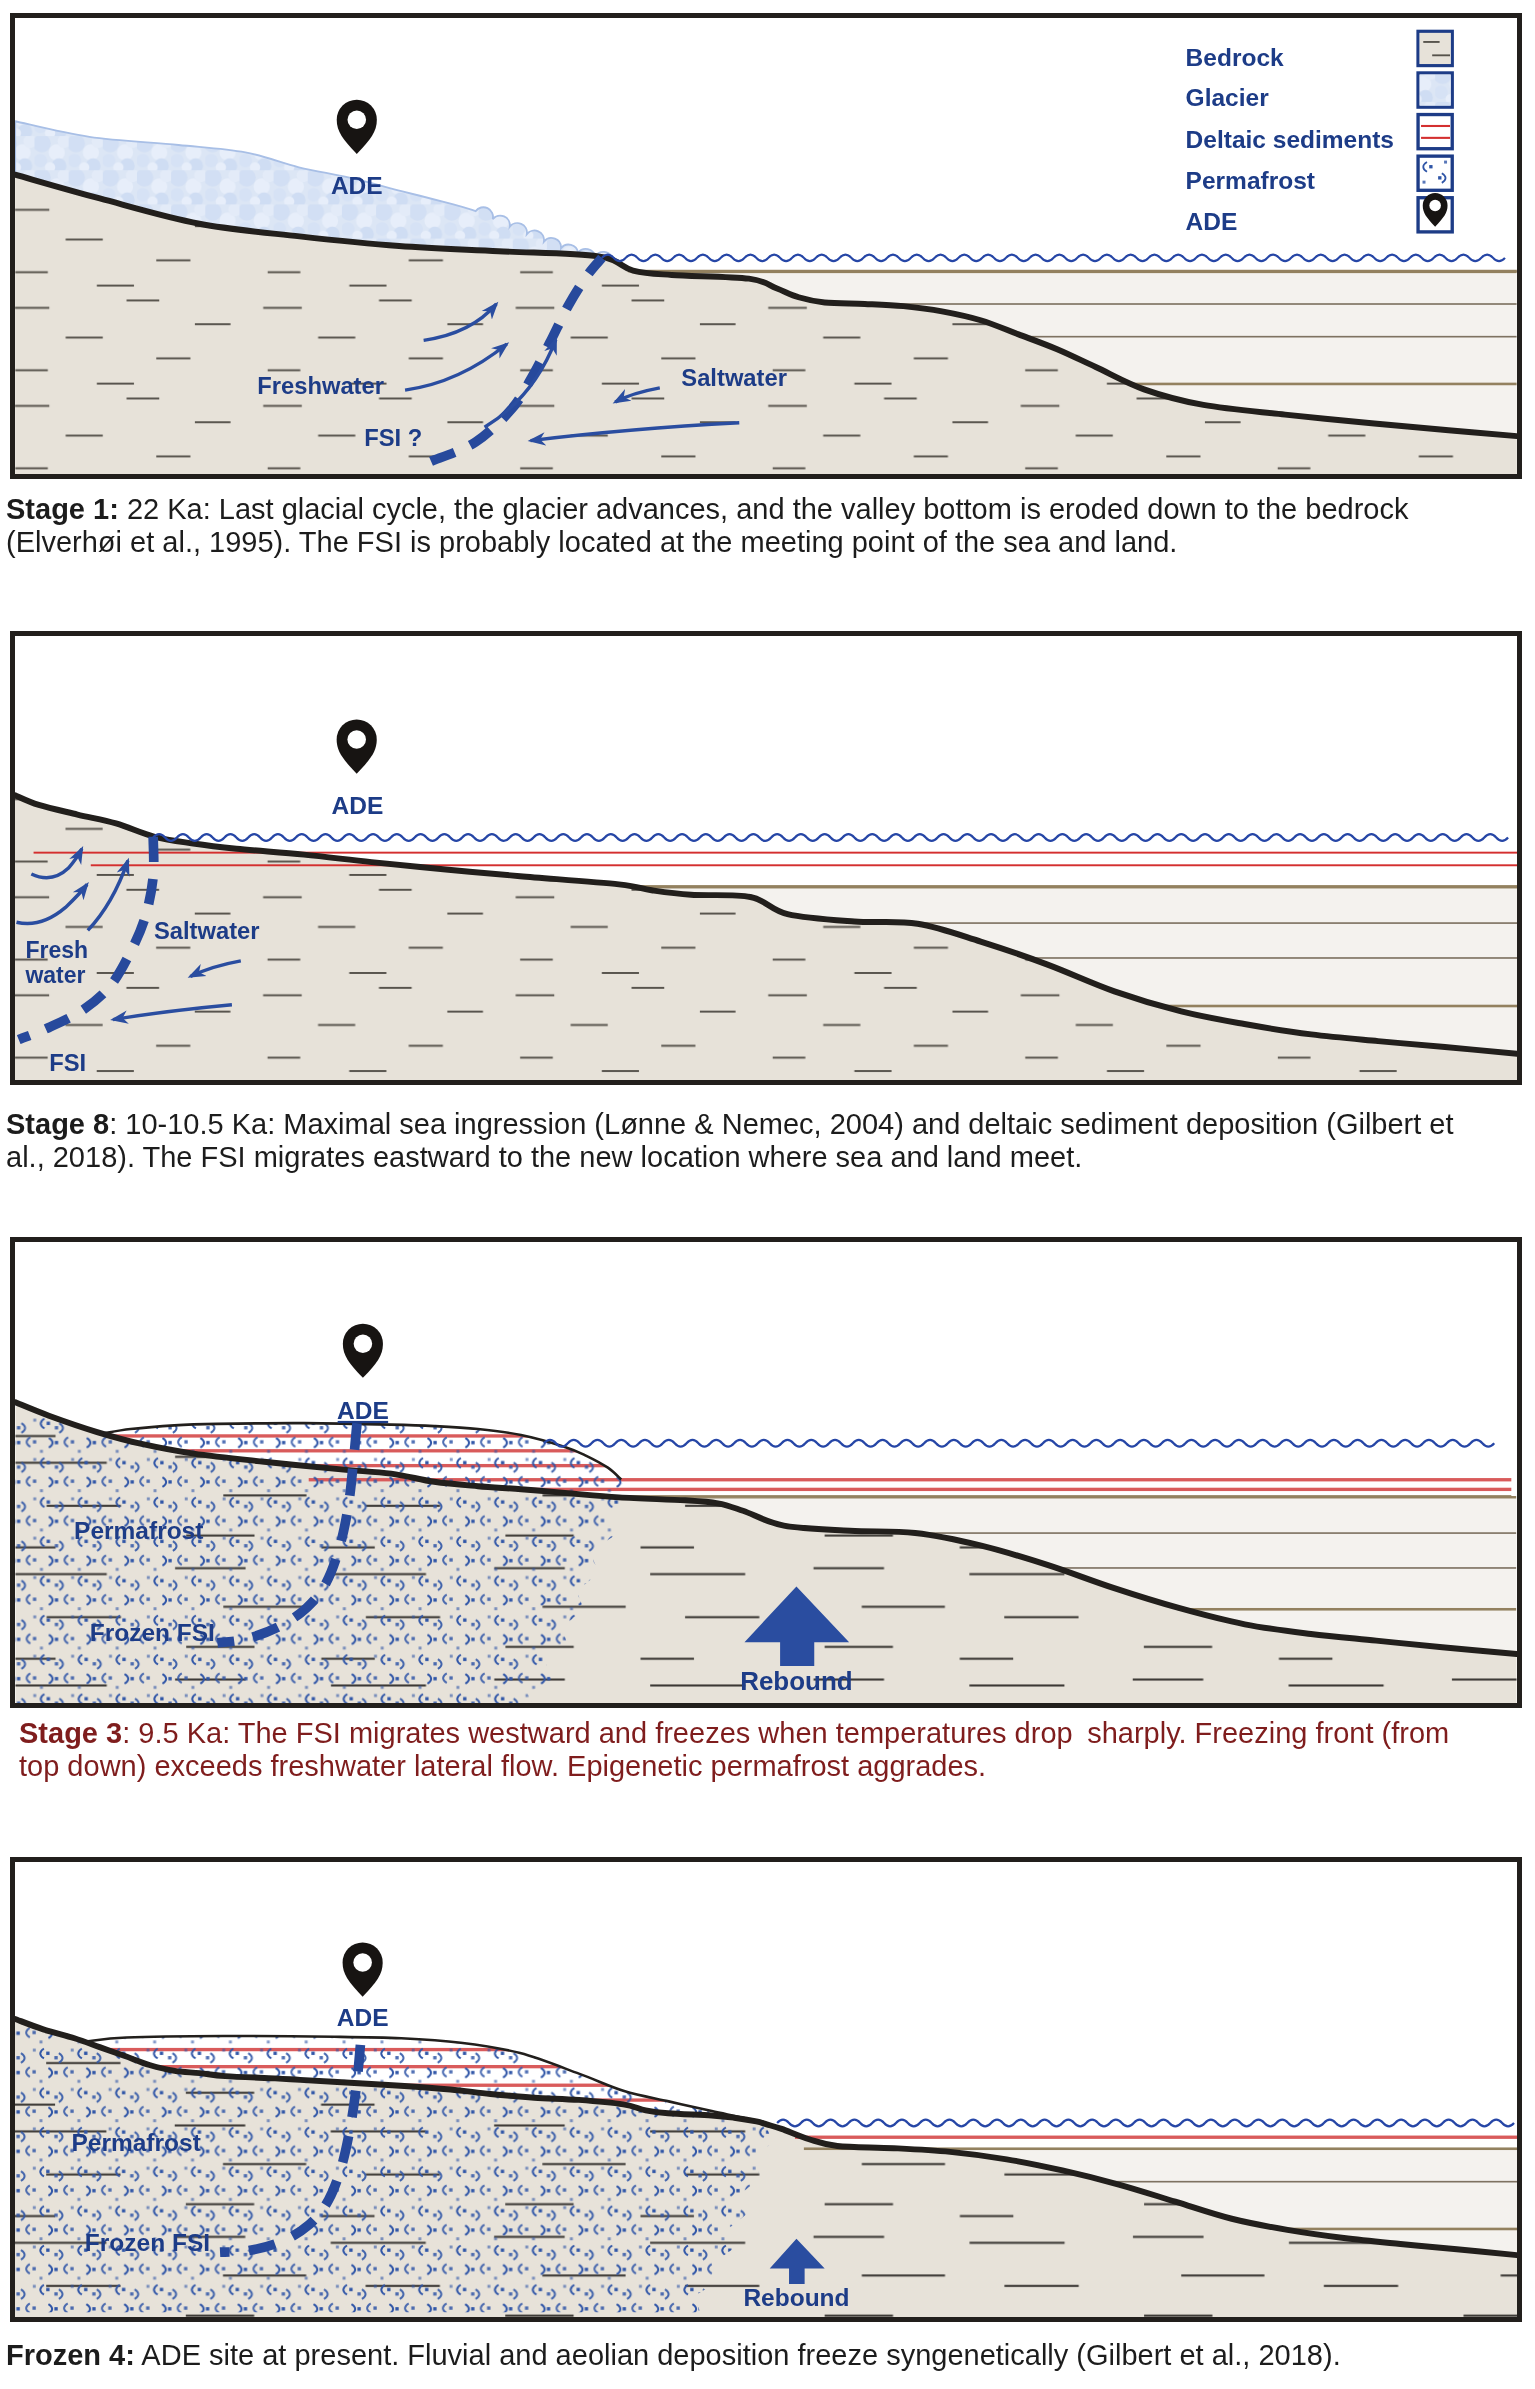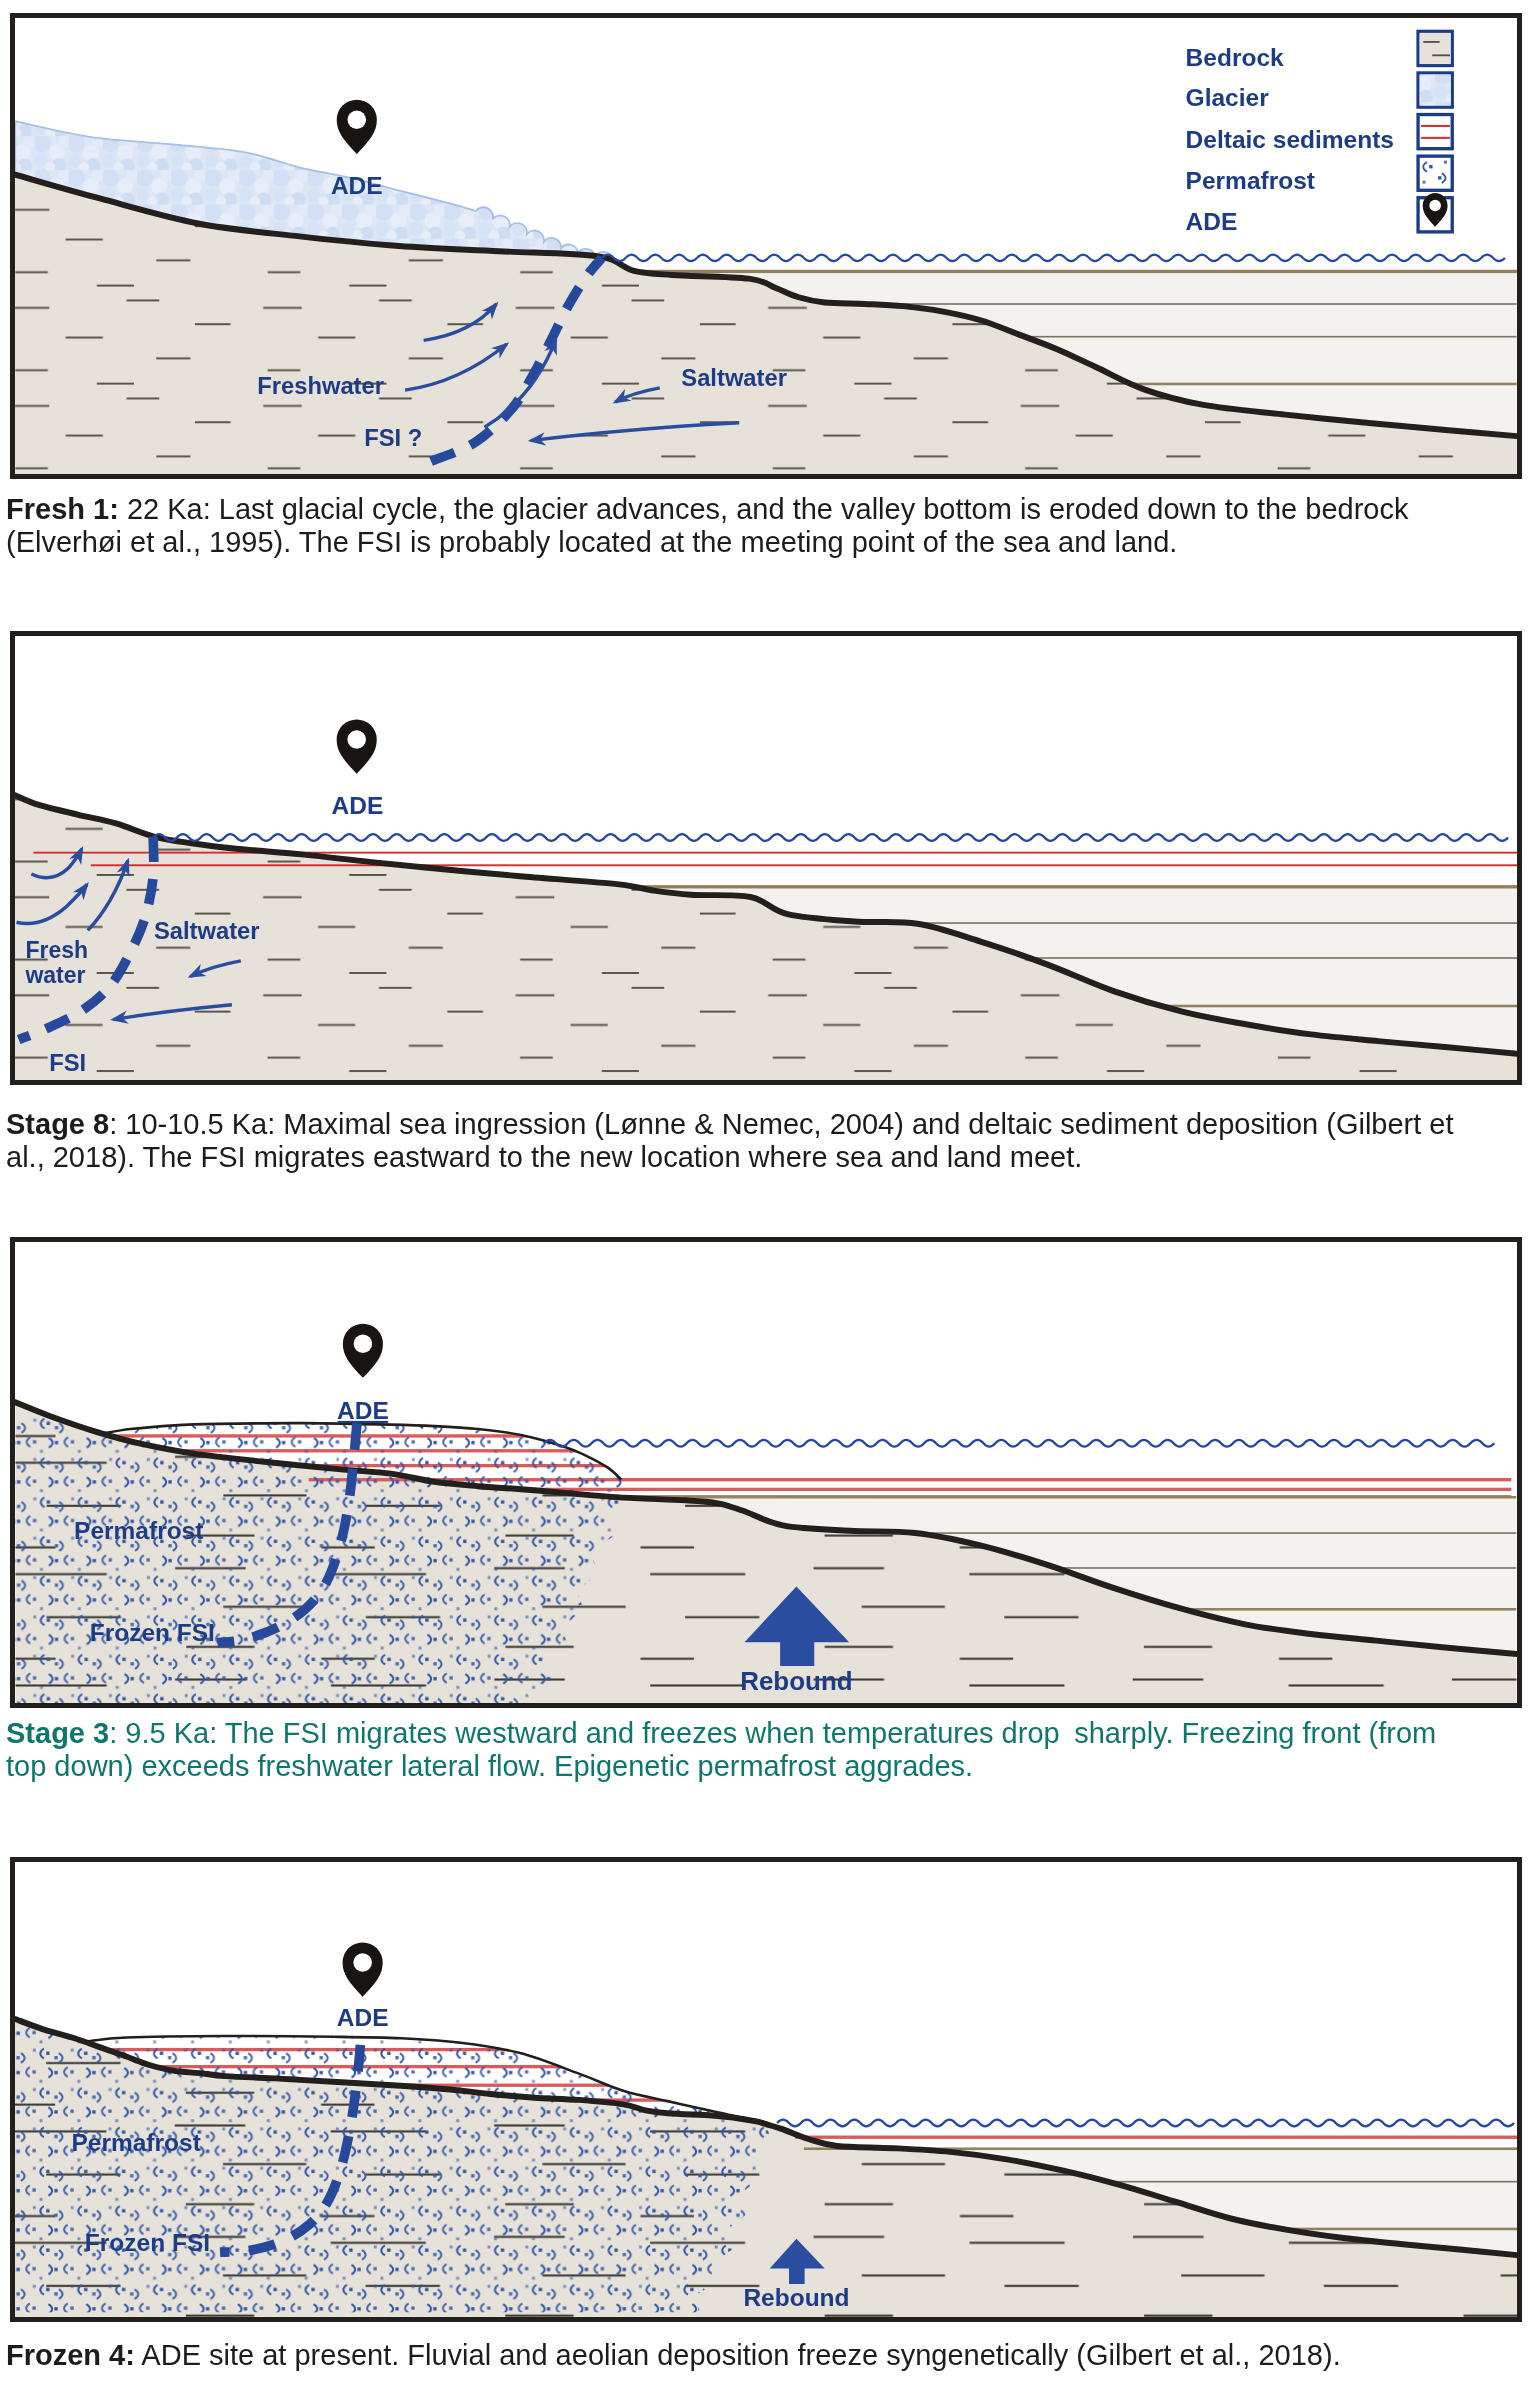--- a/index.html
+++ b/index.html
@@ -199,16 +199,16 @@
       <path d="M1046.0,2858.0 q8.0,-9.0 16.0,0 q8.0,9.0 16.0,0 q8.0,-9.0 16.0,0 q8.0,9.0 16.0,0 q8.0,-9.0 16.0,0 q8.0,9.0 16.0,0 q8.0,-9.0 16.0,0 q8.0,9.0 16.0,0 q8.0,-9.0 16.0,0 q8.0,9.0 16.0,0 q8.0,-9.0 16.0,0 q8.0,9.0 16.0,0 q8.0,-9.0 16.0,0 q8.0,9.0 16.0,0 q8.0,-9.0 16.0,0 q8.0,9.0 16.0,0 q8.0,-9.0 16.0,0 q8.0,9.0 16.0,0 q8.0,-9.0 16.0,0 q8.0,9.0 16.0,0 q8.0,-9.0 16.0,0 q8.0,9.0 16.0,0 q8.0,-9.0 16.0,0 q8.0,9.0 16.0,0 q8.0,-9.0 16.0,0 q8.0,9.0 16.0,0 q8.0,-9.0 16.0,0 q8.0,9.0 16.0,0 q8.0,-9.0 16.0,0 q8.0,9.0 16.0,0 q8.0,-9.0 16.0,0 q8.0,9.0 16.0,0 q8.0,-9.0 16.0,0 q8.0,9.0 16.0,0 q8.0,-9.0 16.0,0 q8.0,9.0 16.0,0 q8.0,-9.0 16.0,0 q8.0,9.0 16.0,0 q8.0,-9.0 16.0,0 q8.0,9.0 16.0,0 q8.0,-9.0 16.0,0 q8.0,9.0 16.0,0 q8.0,-9.0 16.0,0 q8.0,9.0 16.0,0 q8.0,-9.0 16.0,0 q8.0,9.0 16.0,0 q8.0,-9.0 16.0,0 q8.0,9.0 16.0,0 q8.0,-9.0 16.0,0 q8.0,9.0 16.0,0 q8.0,-9.0 16.0,0 q8.0,9.0 16.0,0 q8.0,-9.0 16.0,0 q8.0,9.0 16.0,0 q8.0,-9.0 16.0,0 q8.0,9.0 16.0,0 q8.0,-9.0 16.0,0 q8.0,9.0 16.0,0 q8.0,-9.0 16.0,0 q8.0,9.0 16.0,0 q8.0,-9.0 16.0,0 q8.0,9.0 16.0,0" fill="none" stroke="#2646a6" stroke-width="3"></path>
       <path d="M485.0,2753.0 C484.2,2761.7 482.2,2787.2 480.0,2805.0 C477.8,2822.8 475.3,2841.7 472.0,2860.0 C468.7,2878.3 465.0,2898.0 460.0,2915.0 C455.0,2932.0 449.3,2948.7 442.0,2962.0 C434.7,2975.3 426.7,2985.7 416.0,2995.0 C405.3,3004.3 391.7,3012.2 378.0,3018.0 C364.3,3023.8 347.7,3027.7 334.0,3030.0 C320.3,3032.3 302.3,3031.7 296.0,3032.0" fill="none" stroke="#27499c" stroke-width="13" stroke-dasharray="36 26"></path>
       <path d="M1072,3014 L1110,3054 L1083,3054 L1083,3075 L1062,3075 L1062,3054 L1036,3054 Z" fill="#2a4da0"></path>
       <text x="1072.0" y="3105.0" font-size="33" font-weight="bold" fill="#1d3c87" text-anchor="middle">Rebound</text>
       <text x="96.0" y="2896.0" font-size="33" font-weight="bold" fill="#1d3c87">Permafrost</text>
       <text x="114.0" y="3030.0" font-size="33" font-weight="bold" fill="#1d3c87">Frozen FSI</text>
       <path d="M488.0,2688.0 C469.0,2668.0 461.0,2658.0 461.0,2642.0 A27.0,27.0 0 1 1 515.0,2642.0 C515.0,2658.0 507.0,2668.0 488.0,2688.0 Z" fill="#171412"></path>
       <circle cx="488.0" cy="2642.0" r="12.5" fill="#fff"></circle>
       <text x="488.0" y="2727.0" font-size="33" font-weight="bold" fill="#1d3c87" text-anchor="middle">ADE</text>
     </svg></div>
-<div style="position:absolute;left:6px;font-size:29px;line-height:33px;color:#1c1c1c;letter-spacing:0px;width:1486px;top:493px"><b>Fresh 1:</b> 22 Ka: Last glacial cycle, the glacier advances, and the valley bottom is eroded down to the bedrock<br>(Elverhøi et al., 1995). The FSI is probably located at the meeting point of the sea and land.</div>
+<div style="position:absolute;left:6px;font-size:29px;line-height:33px;color:#1c1c1c;letter-spacing:0px;width:1486px;top:493px"><b>Stage 1:</b> 22 Ka: Last glacial cycle, the glacier advances, and the valley bottom is eroded down to the bedrock<br>(Elverhøi et al., 1995). The FSI is probably located at the meeting point of the sea and land.</div>
 <div style="position:absolute;left:6px;font-size:29px;line-height:33px;color:#1c1c1c;letter-spacing:0px;width:1486px;top:1108px"><b>Stage 8</b>: 10-10.5 Ka: Maximal sea ingression (Lønne &amp; Nemec, 2004) and deltaic sediment deposition (Gilbert et<br>al., 2018). The FSI migrates eastward to the new location where sea and land meet.</div>
-<div style="position:absolute;left:6px;font-size:29px;line-height:33px;color:#0f766e;letter-spacing:0px;width:1486px;top:1717px"><b>Stage 3</b>: 9.5 Ka: The FSI migrates westward and freezes when temperatures drop sharply. Freezing front (from<br>top down) exceeds freshwater lateral flow. Epigenetic permafrost aggrades.</div>
+<div style="position:absolute;left:19px;font-size:29px;line-height:33px;color:#7f1d1d;letter-spacing:0px;width:1486px;top:1717px"><b>Stage 3</b>: 9.5 Ka: The FSI migrates westward and freezes when temperatures drop sharply. Freezing front (from<br>top down) exceeds freshwater lateral flow. Epigenetic permafrost aggrades.</div>
 <div style="position:absolute;left:6px;font-size:29px;line-height:33px;color:#1c1c1c;letter-spacing:0px;width:1486px;top:2339px"><b>Frozen 4:</b> ADE site at present. Fluvial and aeolian deposition freeze syngenetically (Gilbert et al., 2018).</div>
 
 </body></html>

